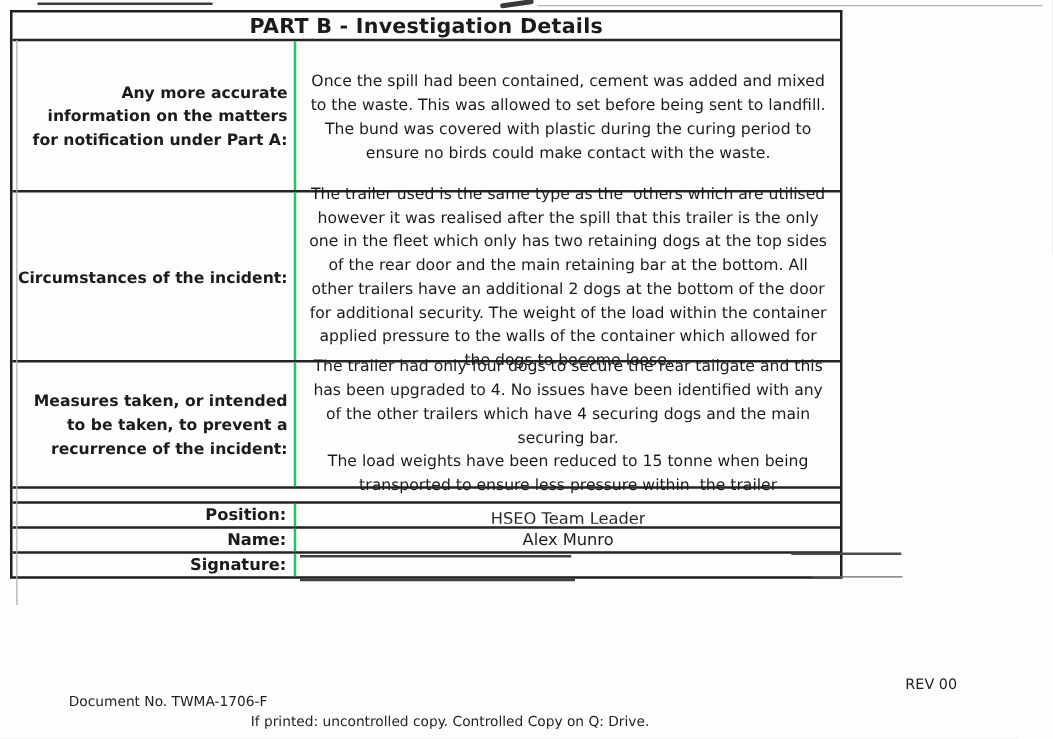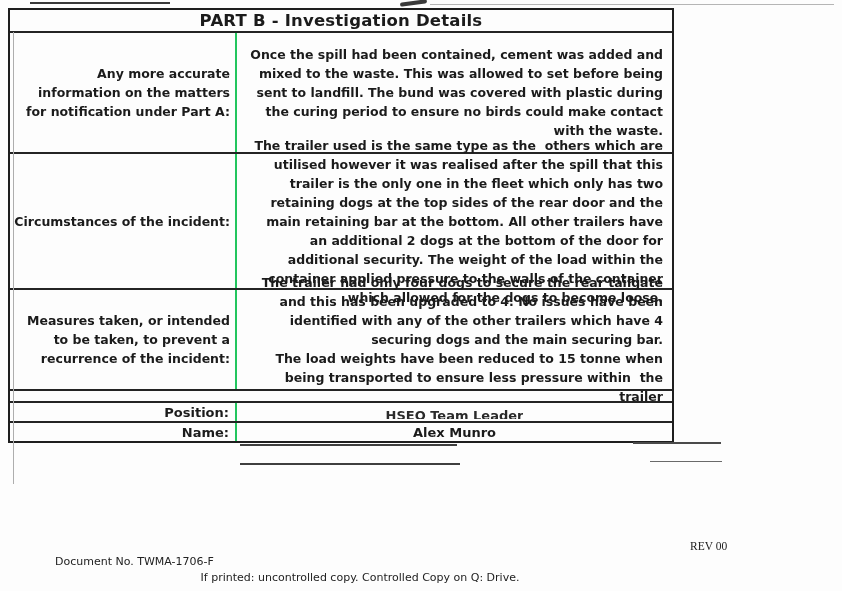--- a/index.html
+++ b/index.html
@@ -29,40 +29,39 @@
     width:227px; flex:0 0 227px;
     border-right:2px solid #22c55e;
     display:flex; align-items:center; justify-content:flex-end;
     text-align:right;
     font-weight:bold; font-size:12.5px; line-height:19px;
     padding:2px 5px 2px 4px;
   }
   .cell-content {
     flex:1;
     display:flex; align-items:center; justify-content:center;
-    text-align:right;
+    text-align:center;
     font-size:12.5px; line-height:19px;
     padding:2px 9px;
     white-space:pre-wrap;
-    font-weight:bold;
   }
   .h-r1 { height:121px; }
   .h-r2 { height:136px; }
   .h-r3 { height:101px; }
   .gap-row { height:12px; }
   .sign-row { height:20px; }
   .sign-row .cell-label { font-size:13px; padding-right:6px; }
   .sign-row .cell-content { font-size:13px; padding:0 8px; }
   .clipped-value {
     display:inline-block; height:11px; overflow:hidden;
     line-height:15px; vertical-align:top; margin-top:2px;
     color:#2a2a2a;
   }
   
-  .rev { position:absolute; top:540px; left:690px; width:110px; text-align:left; font-size:11.5px; color:#222;font-family:Liberation Serif, serif; }
+  .rev { position:absolute; top:540px; left:690px; width:110px; text-align:center; font-size:11.5px; color:#222; }
   .doc-no { position:absolute; top:555px; left:55px; font-size:11px; color:#222; }
   .print-notice { position:absolute; top:571px; left:0; width:720px; text-align:center; font-size:11px; color:#222; }
   
   .art { position:absolute; background:#3a3a3a; }
   .art-top-left  { left:30px; top:2px; width:140px; height:2px; }
   .art-top-mid   { left:400px; top:1px; width:27px; height:4px; transform:rotate(-8deg); border-radius:2px; }
   .art-top-gray  { left:430px; top:4px; width:404px; height:1px; background:#b5b5b5; }
   .art-left-inner{ left:13px; top:32px; width:1px; height:452px; background:#aeaeae; }
   .art-pos-l { left:240px; top:444px; width:217px; height:2px; background:#3f3f3f; }
   .art-pos-r { left:633px; top:442px; width:88px;  height:2px; background:#4a4a4a; }
@@ -103,20 +102,24 @@
     <div class="t-row sign-row">
       <div class="cell-label">Position:</div>
       <div class="cell-content"><span class="clipped-value">HSEQ Team Leader</span></div>
     </div>
 
     <div class="t-row sign-row">
       <div class="cell-label">Name:</div>
       <div class="cell-content">Alex Munro</div>
     </div>
 
+    <div class="t-row sign-row">
+      <div class="cell-label">Signature:</div>
+      <div class="cell-content"></div>
+    </div>
 
 
   </div>
 
   <div class="art art-pos-l"></div>
   <div class="art art-pos-r"></div>
   <div class="art art-sig-l"></div>
   <div class="art art-sig-r"></div>
   <div class="art art-left-inner"></div>
 

